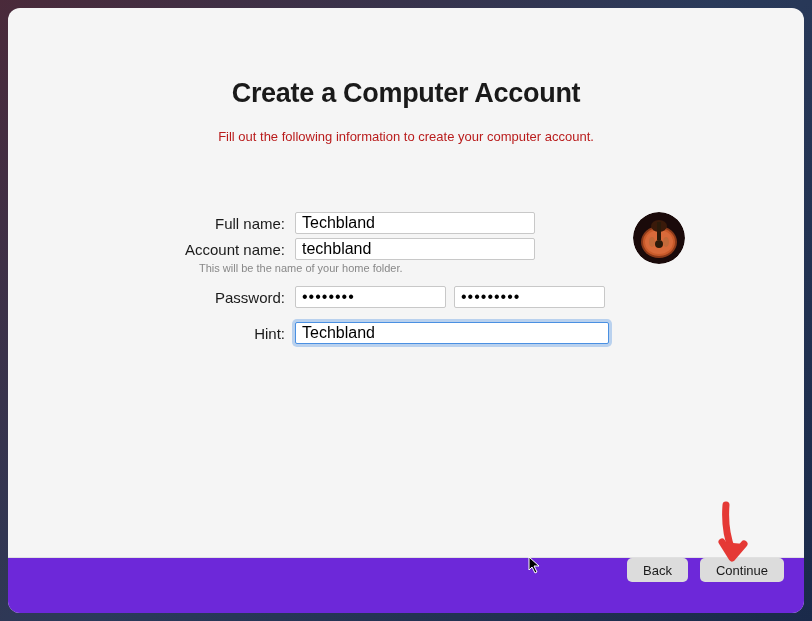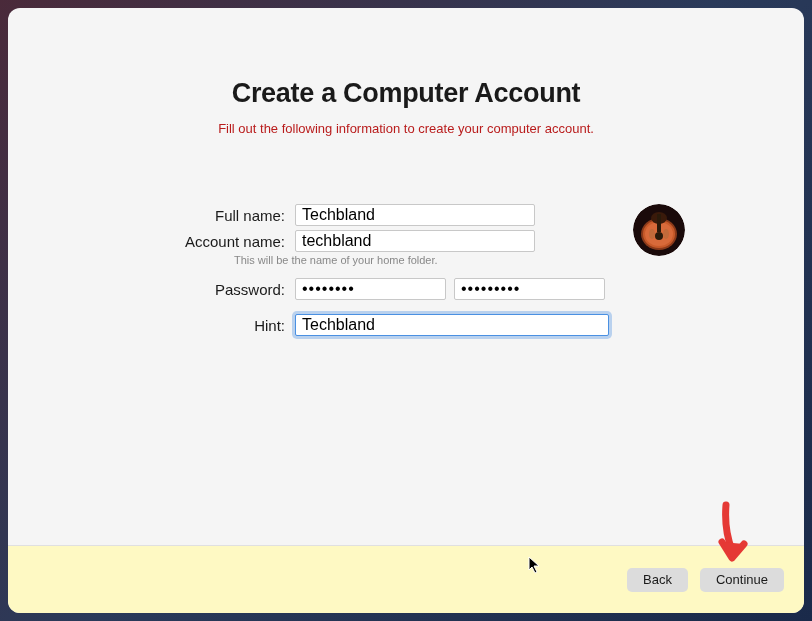--- a/index.html
+++ b/index.html
@@ -34,21 +34,21 @@
       padding-top: 70px;
       display: flex;
       flex-direction: column;
       align-items: center;
     }
     
     .title {
       font-size: 27px;
       font-weight: 700;
       color: #1a1a1a;
-      margin-bottom: 12px;
+      margin-bottom: 20px;
       letter-spacing: -0.3px;
     }
     
     .subtitle {
       font-size: 13px;
       color: #b91c1c;
       margin-bottom: 68px;
     }
     
     .form-area {
@@ -112,21 +112,21 @@
     }
     
     .password-row {
       display: flex;
       gap: 8px;
     }
     
     .note {
       font-size: 11px;
       color: #888;
-      margin-left: 107px;
+      margin-left: 72px;
       margin-bottom: 12px;
     }
     
     .spacer-small {
       height: 10px;
     }
     
     .avatar {
       width: 52px;
       height: 52px;
@@ -136,25 +136,25 @@
       margin-top: 0;
       cursor: pointer;
     }
     
     .avatar-svg {
       width: 100%;
       height: 100%;
     }
     
     .footer {
-      height: 68px;
+      height: 56px;
       border-top: 1px solid #e0e0e0;
-      background: #fef9c3;
-      display: flex;
-      align-items: center;
+      background: #6d28d9;
+      display: flex;
+      align-items: flex-start;
       justify-content: flex-end;
       padding: 0 20px;
       gap: 12px;
       border-radius: 0 0 12px 12px;
       position: relative;
     }
     
     .btn {
       height: 24px;
       padding: 0 16px;

